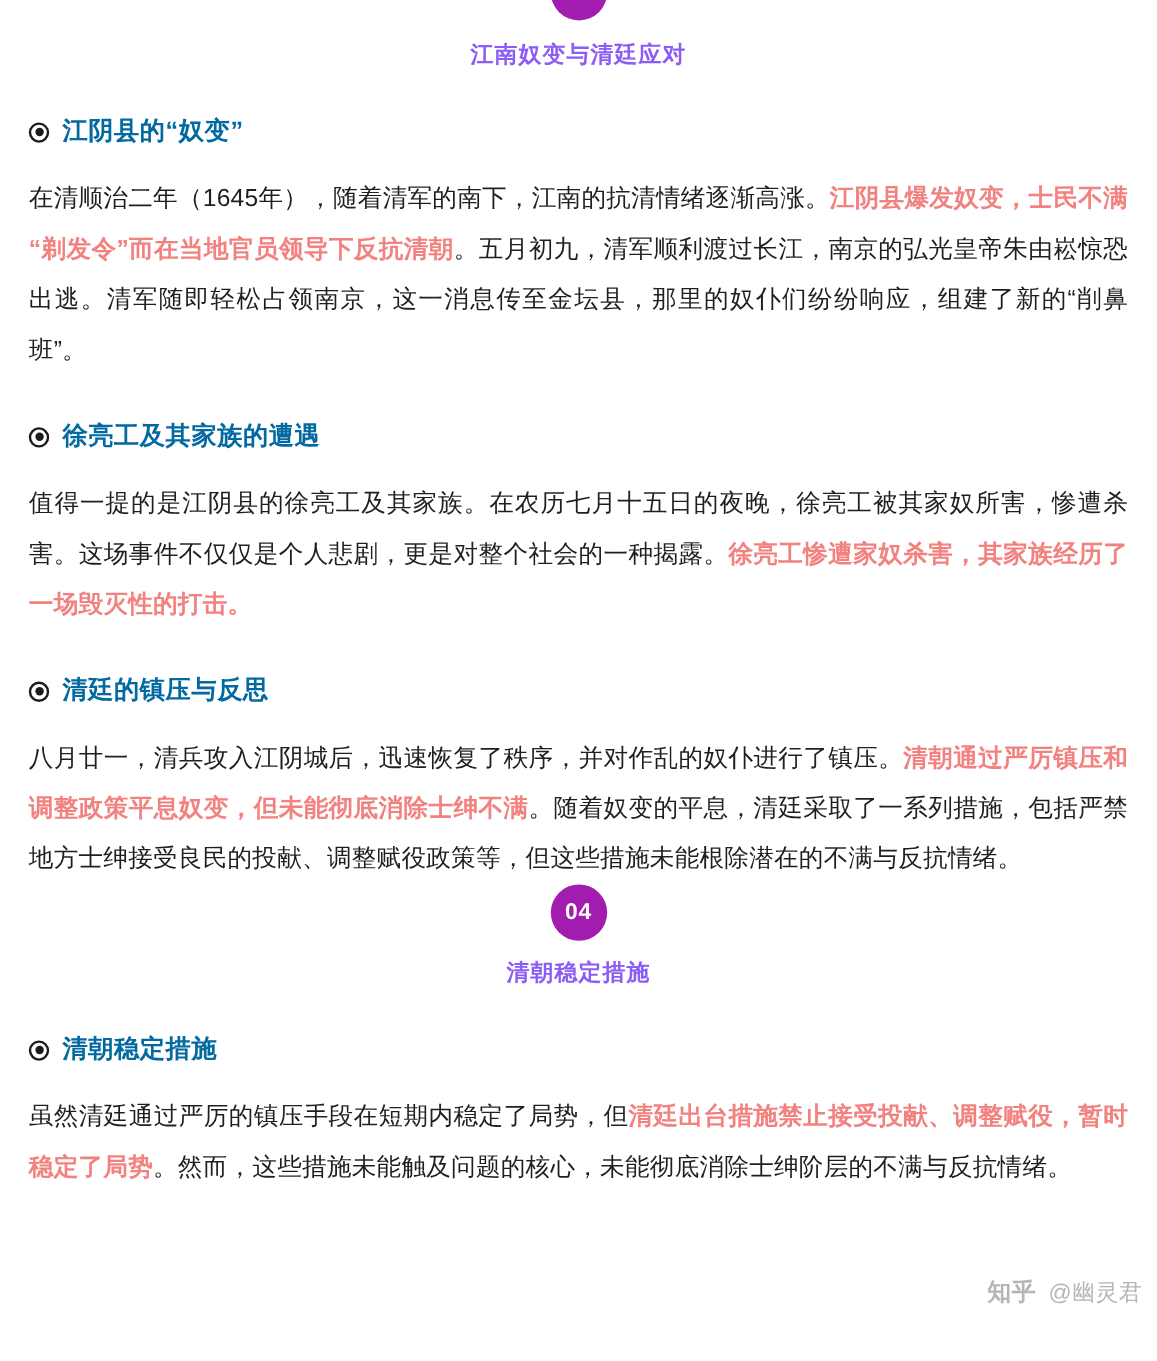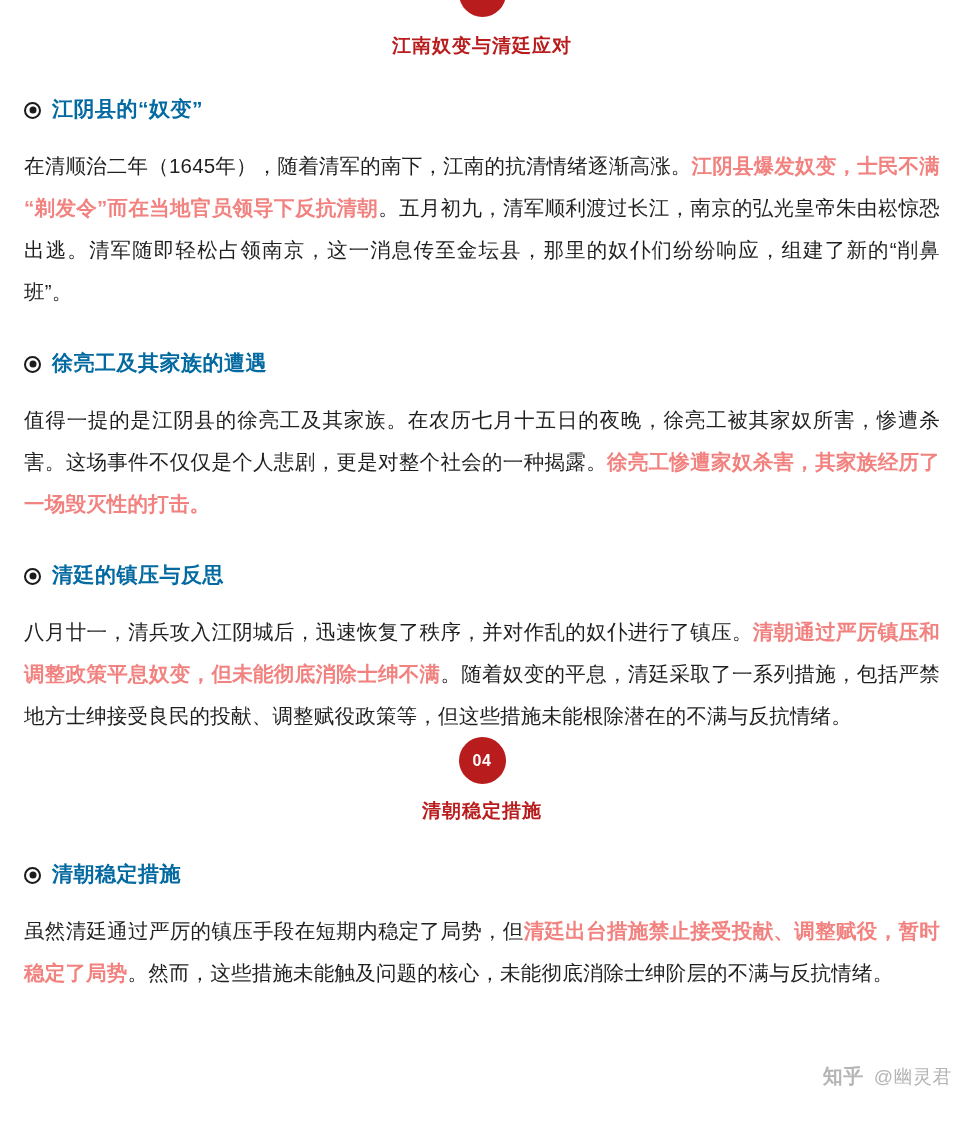--- a/index.html
+++ b/index.html
@@ -27,35 +27,35 @@
   .badge-wrap {
     display: flex;
     justify-content: center;
     align-items: center;
     flex-direction: column;
   }
   .badge {
     width: 47px;
     height: 47px;
     border-radius: 50%;
-    background: #b91c1c;
+    background: #a21caf;
     color: #ffffff;
     display: flex;
     align-items: center;
     justify-content: center;
-    font-size: 16px;
+    font-size: 19px;
     font-weight: bold;
     letter-spacing: 0.5px;
     font-family: "Liberation Sans", "DejaVu Sans", sans-serif;
   }
   .badge-title {
     margin-top: 14px;
     font-size: 19px;
     font-weight: bold;
-    color: #b91c1c;
+    color: #8b5cf6;
     letter-spacing: 1px;
   }
 
   
   .badge-wrap.clipped {
     margin-top: -30px;
   }
   .badge-wrap.clipped .badge-title {
     margin-top: 16px;
   }

